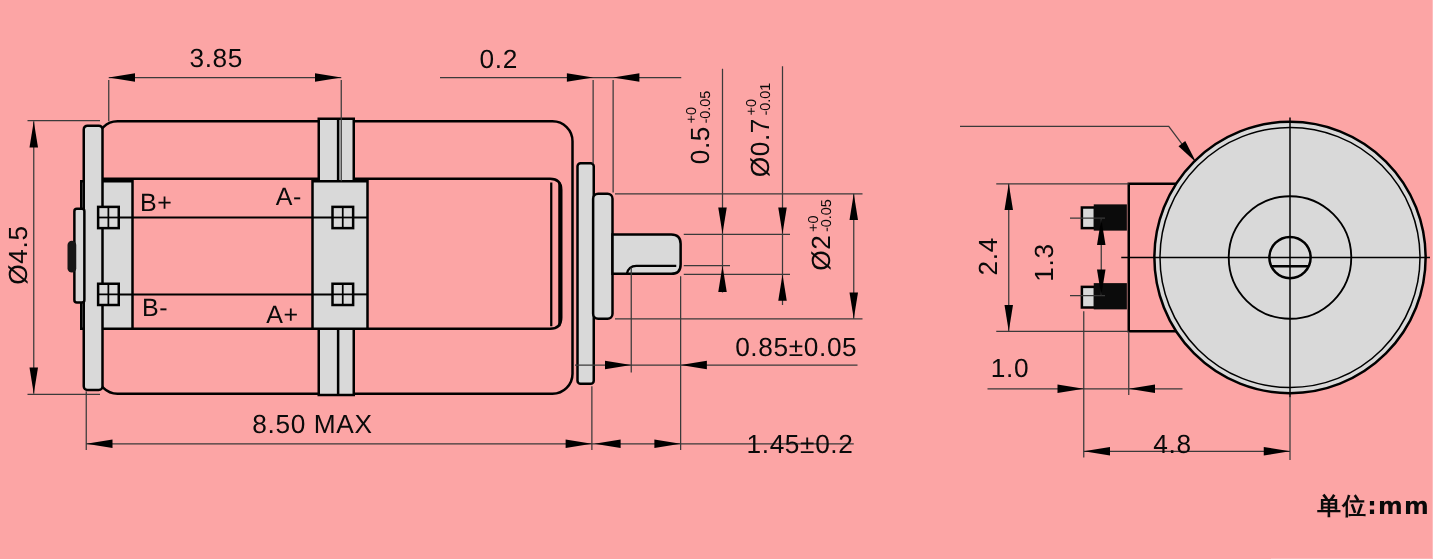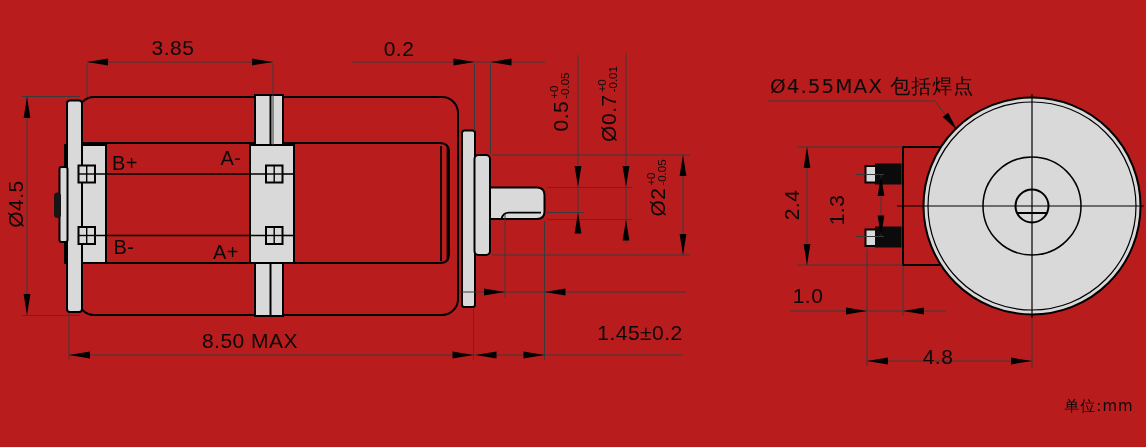--- a/index.html
+++ b/index.html
@@ -1,19 +1,19 @@
 <!DOCTYPE html>
 <html><head>
 <meta charset="utf-8">
 <style>
   html,body{margin:0;padding:0;}
   #canvas{
     position:relative;
     width:1146px;height:447px;
-    background:#b91c1c;
+    background:#fca5a5;
     font-family:"Liberation Sans","DejaVu Sans",sans-serif;
     color:#0a0a0a;
     overflow:hidden;
   }
   #linework{position:absolute;left:0;top:0;}
   .txt{
     position:absolute;
     transform:translate(-50%,-50%);
     font-size:21px;
     letter-spacing:0.5px;
@@ -23,21 +23,21 @@
   }
   .txt.small{font-size:20px;}
   .rot{transform:translate(-50%,-50%) rotate(-90deg);}
   .cjk{font-family:"DejaVu Sans","Liberation Sans",sans-serif;font-size:20px;letter-spacing:1px;}
   .tolwrap{display:inline-flex;align-items:center;}
   .tol{
     display:inline-flex;flex-direction:column;
     font-size:11.5px;line-height:11px;letter-spacing:0;
     margin-left:2px;vertical-align:middle;
   }
-  .unit{font-size:15px;}
+  .unit{font-size:19px;font-weight:bold;}
 </style>
 </head>
 <body>
 
 <div id="canvas">
 
   <svg id="linework" width="1146" height="447" viewBox="0 0 1146 447">
 
     <g stroke="#000" fill="none" stroke-width="2">
 
@@ -240,24 +240,24 @@
         <span>-0.05</span>
       </span>
     </span>
   </div>
 
   <div class="txt small" style="left:125px;top:163px">B+</div>
   <div class="txt small" style="left:231px;top:158px">A-</div>
   <div class="txt small" style="left:124px;top:247px">B-</div>
   <div class="txt small" style="left:226px;top:252px">A+</div>
 
+  <div class="txt" style="left:637px;top:278px">0.85±0.05</div>
   <div class="txt" style="left:250px;top:340px">8.50 MAX</div>
-  <div class="txt" style="left:640px;top:332px">1.45±0.2</div>
-
-  <div class="txt cjk" style="left:770px;top:86px;transform:translate(0,-50%)">Ø4.55MAX 包括焊点</div>
+  <div class="txt" style="left:640px;top:356px">1.45±0.2</div>
+
   <div class="txt rot" style="left:791px;top:205px">2.4</div>
   <div class="txt rot" style="left:836px;top:210px">1.3</div>
   <div class="txt" style="left:808px;top:295px">1.0</div>
   <div class="txt" style="left:938px;top:356px">4.8</div>
 
   <div class="txt cjk unit" style="left:1099px;top:406px">单位:mm</div>
 
 </div>
 
 </body></html>

